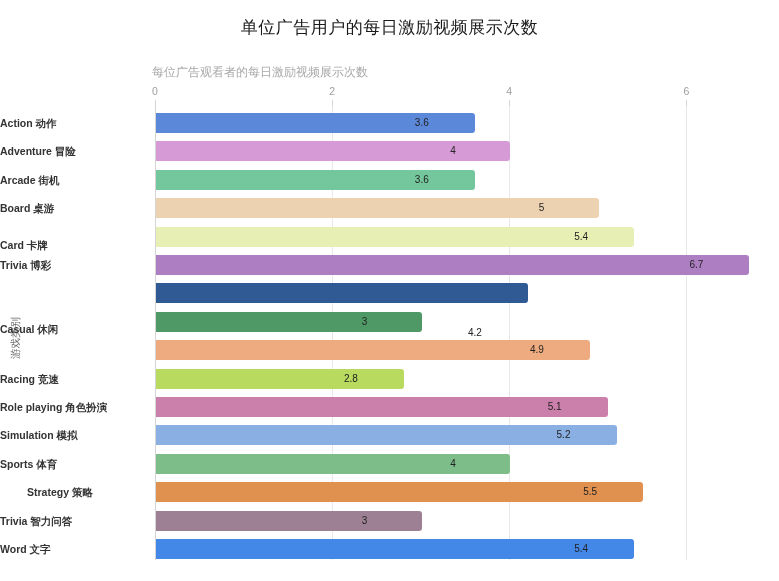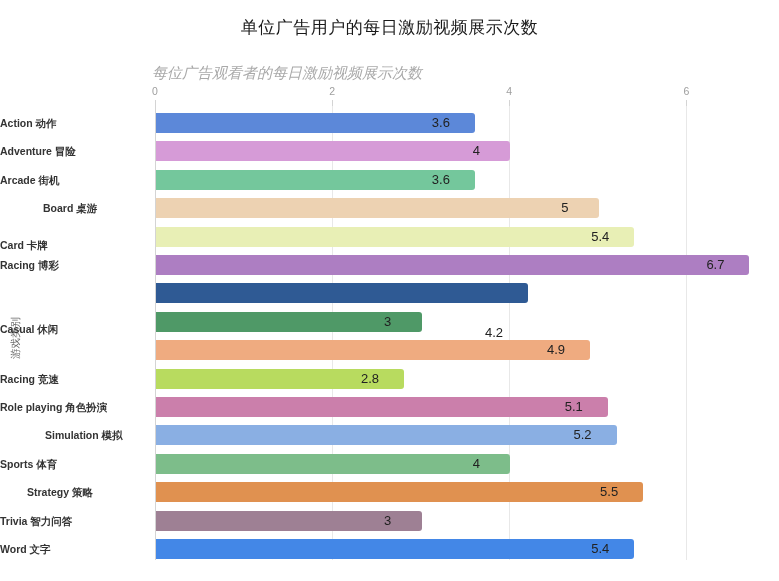--- a/index.html
+++ b/index.html
@@ -12,21 +12,21 @@
   }
   .abs{position:absolute;}
   #title{
     left:0;top:16px;width:779px;
     text-align:center;
     font-size:17px;font-weight:400;color:#1a1a1a;
     letter-spacing:0.5px;
   }
   #subtitle{
     left:152px;top:64px;
-    font-size:15px;color:#a9a9a9;font-style:italic;
+    font-size:12px;color:#a9a9a9;
   }
   #ylabel{
     left:16px;top:338px;
     transform:translate(-50%,-50%) rotate(-90deg);
     font-size:10.5px;color:#6b6b6b;
     white-space:nowrap;
   }
   .ticklbl{
     transform:translateX(-50%);
     font-size:10.5px;color:#9e9e9e;
@@ -36,22 +36,22 @@
     left:0;width:148px;
     font-size:10.5px;font-weight:700;color:#333;
     line-height:20px;
     white-space:nowrap;
   }
   .bar{
     height:20px;
     border-radius:0 3px 3px 0;
   }
   .vallbl{
-    width:52px;text-align:center;
-    font-size:13px;color:#222;
+    width:52px;text-align:left;
+    font-size:10px;color:#222;
     line-height:20px;
   }
 </style>
 </head>
 <body>
 
 <div id="canvas">
   <div id="title" class="abs">单位广告用户的每日激励视频展示次数</div>
   <div id="subtitle" class="abs">每位广告观看者的每日激励视频展示次数</div>
   <div id="ylabel" class="abs">游戏类别</div>
@@ -70,43 +70,43 @@
       <div class="abs ticklbl" style="left: 686.429px; top: 85px;">6</div>
       <div class="abs catlbl" style="top: 113px;">Action 动作</div>
       <div class="abs bar" style="left: 156px; top: 113px; width: 318.857px; background: rgb(92, 136, 217);"></div>
       <div class="abs vallbl" style="left: 414.857px; top: 113px;">3.6</div>
       <div class="abs catlbl" style="top: 141.4px;">Adventure 冒险</div>
       <div class="abs bar" style="left: 156px; top: 141.4px; width: 354.286px; background: rgb(214, 155, 215);"></div>
       <div class="abs vallbl" style="left: 450.286px; top: 141.4px;">4</div>
       <div class="abs catlbl" style="top: 169.8px;">Arcade 街机</div>
       <div class="abs bar" style="left: 156px; top: 169.8px; width: 318.857px; background: rgb(116, 199, 156);"></div>
       <div class="abs vallbl" style="left: 414.857px; top: 169.8px;">3.6</div>
-      <div class="abs catlbl" style="top: 198.2px; padding-left: 43px;">Board 桌游</div>
+      <div class="abs catlbl" style="top: 198.2px;">Board 桌游</div>
       <div class="abs bar" style="left: 156px; top: 198.2px; width: 442.857px; background: rgb(237, 210, 178);"></div>
       <div class="abs vallbl" style="left: 538.857px; top: 198.2px;">5</div>
       <div class="abs catlbl" style="top: 226.6px; margin-top: 8px;">Card 卡牌</div>
       <div class="abs bar" style="left: 156px; top: 226.6px; width: 478.286px; background: rgb(232, 239, 181);"></div>
       <div class="abs vallbl" style="left: 574.286px; top: 226.6px;">5.4</div>
-      <div class="abs catlbl" style="top: 255px;">Racing 博彩</div>
+      <div class="abs catlbl" style="top: 255px;">Trivia 博彩</div>
       <div class="abs bar" style="left: 156px; top: 255px; width: 593.429px; background: rgb(173, 126, 194);"></div>
       <div class="abs vallbl" style="left: 689.429px; top: 255px;">6.7</div>
       <div class="abs catlbl" style="top: 283.4px; margin-top: 36px;">Casual 休闲</div>
       <div class="abs bar" style="left: 156px; top: 283.4px; width: 372px; background: rgb(47, 90, 148);"></div>
       <div class="abs vallbl" style="left: 468px; top: 283.4px; margin-top: 40px;">4.2</div>
       <div class="abs bar" style="left: 156px; top: 311.8px; width: 265.714px; background: rgb(79, 153, 103);"></div>
       <div class="abs vallbl" style="left: 361.714px; top: 311.8px;">3</div>
       <div class="abs bar" style="left: 156px; top: 340.2px; width: 434px; background: rgb(239, 171, 128);"></div>
       <div class="abs vallbl" style="left: 530px; top: 340.2px;">4.9</div>
       <div class="abs catlbl" style="top: 368.6px;">Racing 竞速</div>
       <div class="abs bar" style="left: 156px; top: 368.6px; width: 248px; background: rgb(184, 219, 95);"></div>
       <div class="abs vallbl" style="left: 344px; top: 368.6px;">2.8</div>
       <div class="abs catlbl" style="top: 397px;">Role playing 角色扮演</div>
       <div class="abs bar" style="left: 156px; top: 397px; width: 451.714px; background: rgb(203, 127, 171);"></div>
       <div class="abs vallbl" style="left: 547.714px; top: 397px;">5.1</div>
-      <div class="abs catlbl" style="top: 425.4px; padding-left: 45px;">Simulation 模拟</div>
+      <div class="abs catlbl" style="top: 425.4px;">Simulation 模拟</div>
       <div class="abs bar" style="left: 156px; top: 425.4px; width: 460.571px; background: rgb(138, 175, 227);"></div>
       <div class="abs vallbl" style="left: 556.571px; top: 425.4px;">5.2</div>
       <div class="abs catlbl" style="top: 453.8px;">Sports 体育</div>
       <div class="abs bar" style="left: 156px; top: 453.8px; width: 354.286px; background: rgb(125, 189, 138);"></div>
       <div class="abs vallbl" style="left: 450.286px; top: 453.8px;">4</div>
       <div class="abs catlbl" style="top: 482.2px; padding-left: 27px;">Strategy 策略</div>
       <div class="abs bar" style="left: 156px; top: 482.2px; width: 487.143px; background: rgb(224, 145, 80);"></div>
       <div class="abs vallbl" style="left: 583.143px; top: 482.2px;">5.5</div>
       <div class="abs catlbl" style="top: 510.6px;">Trivia 智力问答</div>
       <div class="abs bar" style="left: 156px; top: 510.6px; width: 265.714px; background: rgb(158, 128, 148);"></div>

